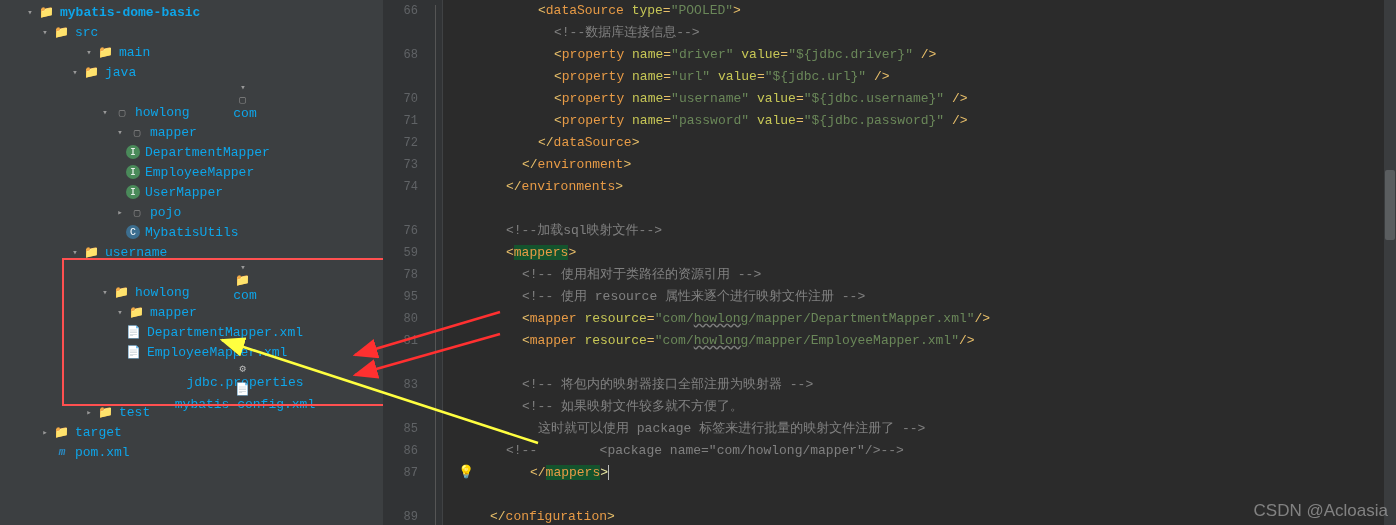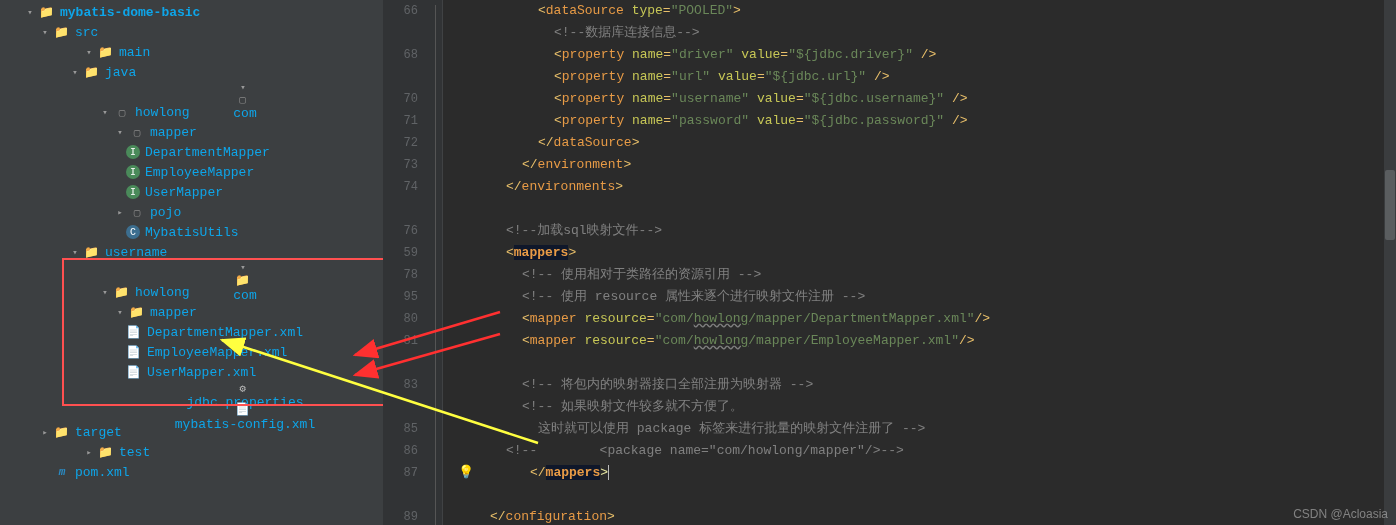--- a/index.html
+++ b/index.html
@@ -24,27 +24,27 @@
   .ico-pom{background:none;color:#2a8bc4;font-weight:bold;} .ico-pom::before{content:"m";font-style:italic;}
   .txt{color:#0ea5e9;}
   .bold{font-weight:bold;}
   .redbox{border:2px solid #ff5050;position:absolute;left:62px;top:258px;width:323px;height:148px;pointer-events:none;}
   .editor{flex:1;background:#2b2b2b;display:flex;position:relative;}
   .gutter{width:45px;text-align:right;color:#606366;padding-right:10px;line-height:22px;font-size:12px;background:#313335;padding-top:0;}
   .gutter div{height:22px;}
   .code{flex:1;line-height:22px;padding-left:15px;font-size:13px;white-space:pre;}
   .code .ln{height:22px;display:block;}
   .tag{color:#e8bf6a;} .tagname{color:#e89b46;} .attr{color:#c7c756;} .str{color:#6a8759;} .cmt{color:#808080;}
-  .hlXml{background:#0f172a;font-weight:bold;}
+  .hlXml{background:#14532d;}
   .wavy{text-decoration:underline wavy #808080;}
   .bright-brace{color:#e8e8a2;}
   .bulb{color:#eeaa33;}
   .scrollbar{position:absolute;right:0;top:0;width:12px;height:100%;background:#3a3c3e;}
   .thumb{position:absolute;right:1px;top:170px;width:10px;height:70px;background:#5a5d5f;border-radius:2px;}
-  .watermark{position:absolute;right:8px;bottom:4px;color:#bbb;font-size:12px;opacity:.6;font-family:sans-serif;}
+  .watermark{position:absolute;right:8px;bottom:4px;color:#bbb;font-size:17px;opacity:.6;font-family:sans-serif;}
   svg.arrows{position:absolute;left:0;top:0;pointer-events:none;}
   .fold-col{width:15px;background:#313335;border-right:1px solid #404244;}
   .fold-col .bar{border-left:1px solid #555;margin-left:7px;height:100%;position:relative;top:5px;}
 </style>
 </head>
 <body>
 
 <div class="container">
   <div class="sidebar">
     <div class="tree" id="tree">
@@ -131,44 +131,39 @@
         <div class="row indent-7">
           <span class="arrow "></span>
           <span class="ico ico-xml"></span>
           <span class="txt">DepartmentMapper.xml</span>
         </div>
         <div class="row indent-7">
           <span class="arrow "></span>
           <span class="ico ico-xml"></span>
           <span class="txt">EmployeeMapper.xml</span>
         </div>
-        <div class="row indent-7">
-          <span class="arrow "></span>
-          <span class="ico ico-xml"></span>
-          <span class="txt">UserMapper.xml</span>
-        </div>
         <div class="row indent-4">
           <span class="arrow "></span>
           <span class="ico ico-cfg"></span>
           <span class="txt">jdbc.properties</span>
         </div>
         <div class="row indent-4">
           <span class="arrow "></span>
           <span class="ico ico-xml"></span>
           <span class="txt">mybatis-config.xml</span>
         </div>
+        <div class="row indent-2">
+          <span class="arrow right"></span>
+          <span class="ico ico-folder"></span>
+          <span class="txt">test</span>
+        </div>
         <div class="row indent-1">
           <span class="arrow right"></span>
           <span class="ico ico-folder"></span>
           <span class="txt">target</span>
-        </div>
-        <div class="row indent-2">
-          <span class="arrow right"></span>
-          <span class="ico ico-folder"></span>
-          <span class="txt">test</span>
         </div>
         <div class="row indent-1">
           <span class="arrow "></span>
           <span class="ico ico-pom"></span>
           <span class="txt">pom.xml</span>
         </div>
       </div>
     <div class="redbox"></div>
   </div>
   <div class="editor">

